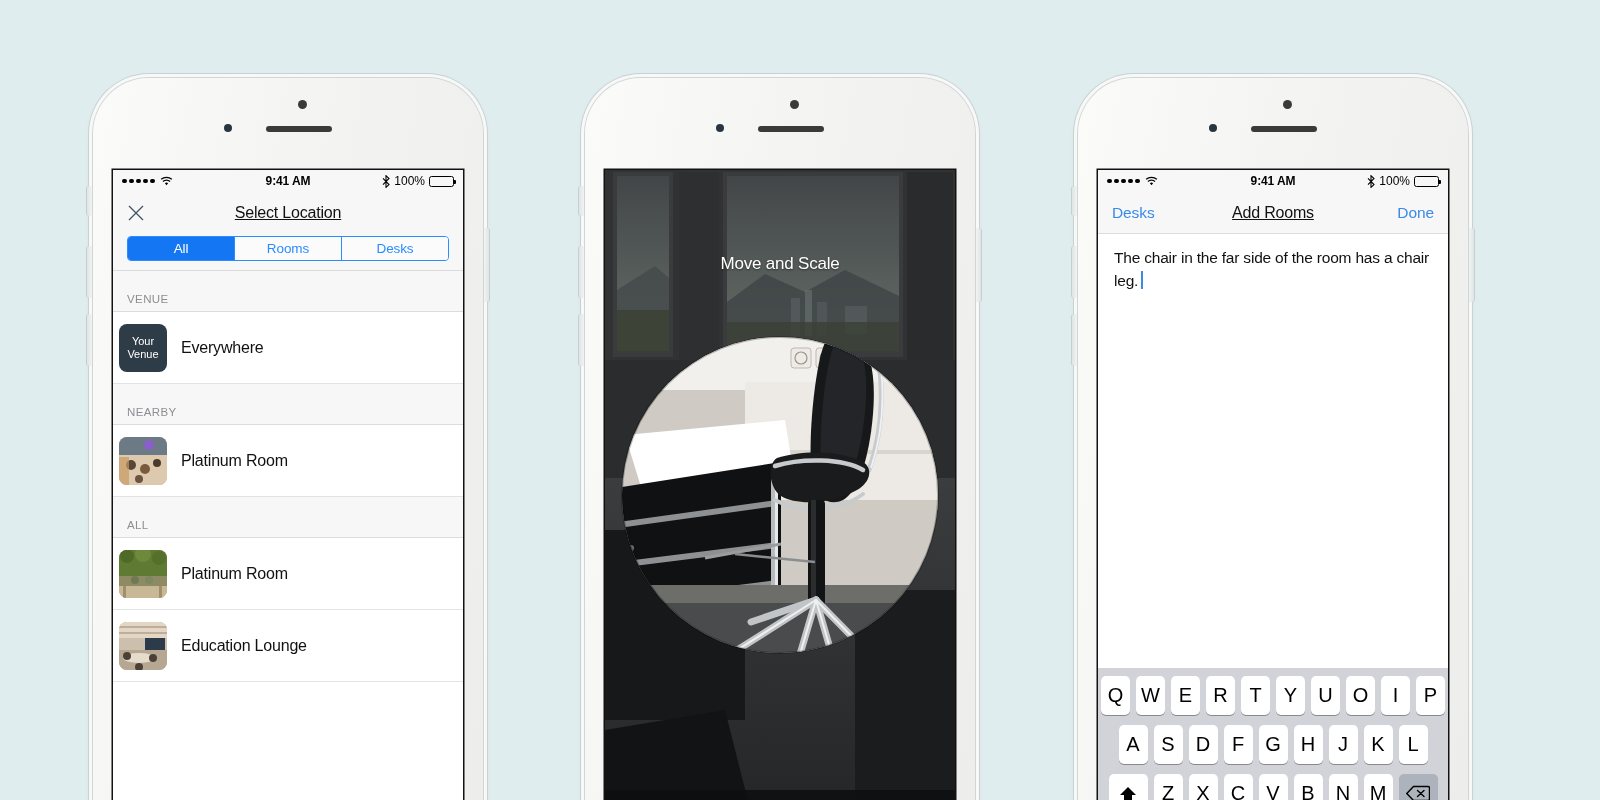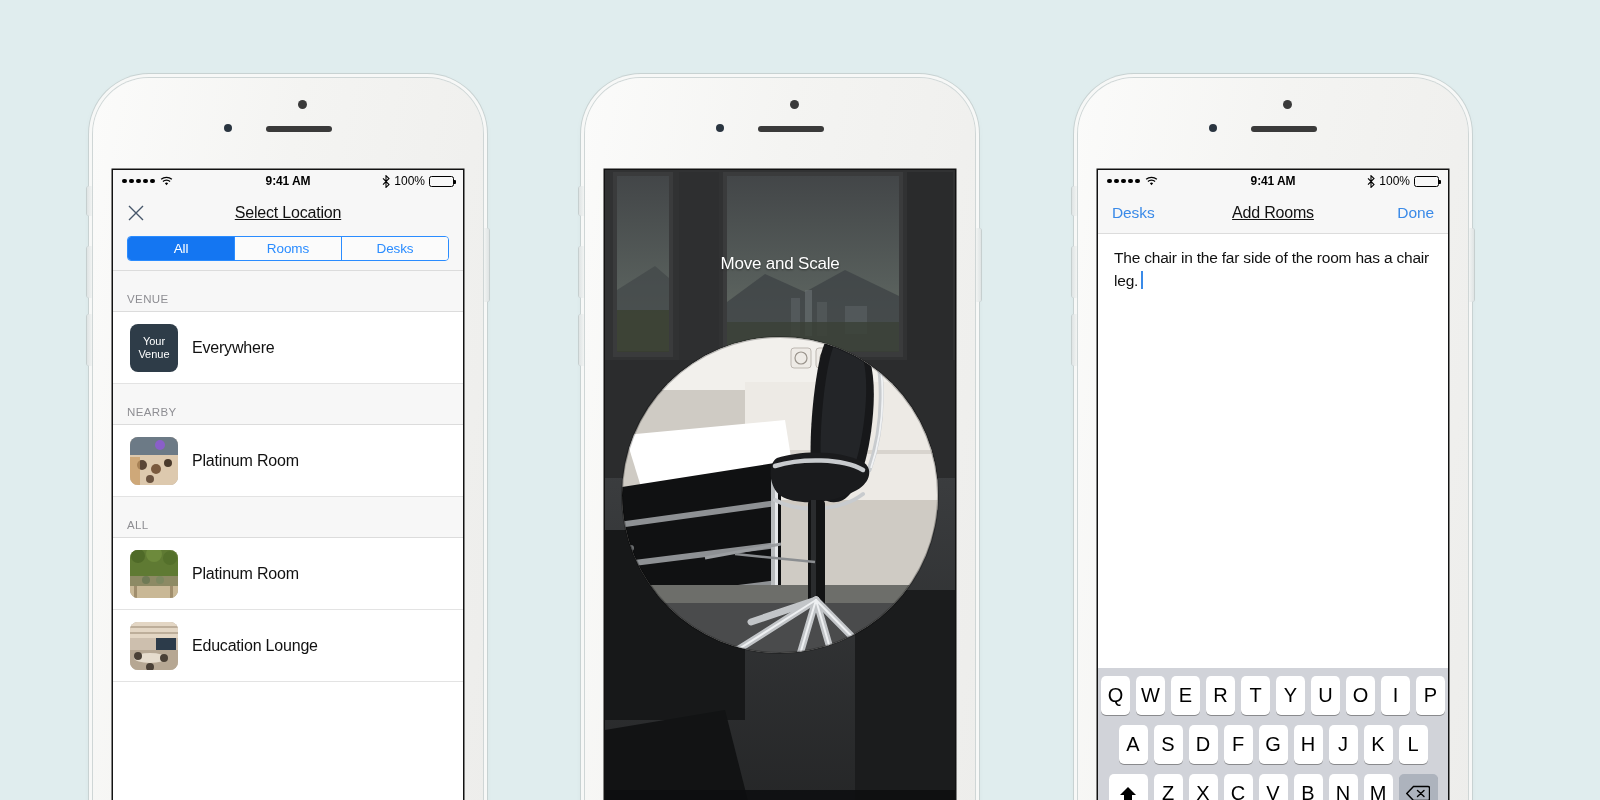--- a/index.html
+++ b/index.html
@@ -213,21 +213,21 @@
     background: #f7f7f7;
     font-size: 11.5px;
     color: #8e8e93;
     letter-spacing: 0.4px;
     padding: 22px 14px 6px;
     border-bottom: 1px solid #dcdcdc;
   }
   .row {
     display: flex;
     align-items: center;
-    padding: 0 17px;
+    padding: 0 6px;
     height: 72px;
     border-bottom: 1px solid #e3e3e3;
     background: #fff;
     cursor: pointer;
   }
   .row-label {
     font-size: 16px;
     color: #111;
     margin-left: 14px;
     letter-spacing: -0.2px;

